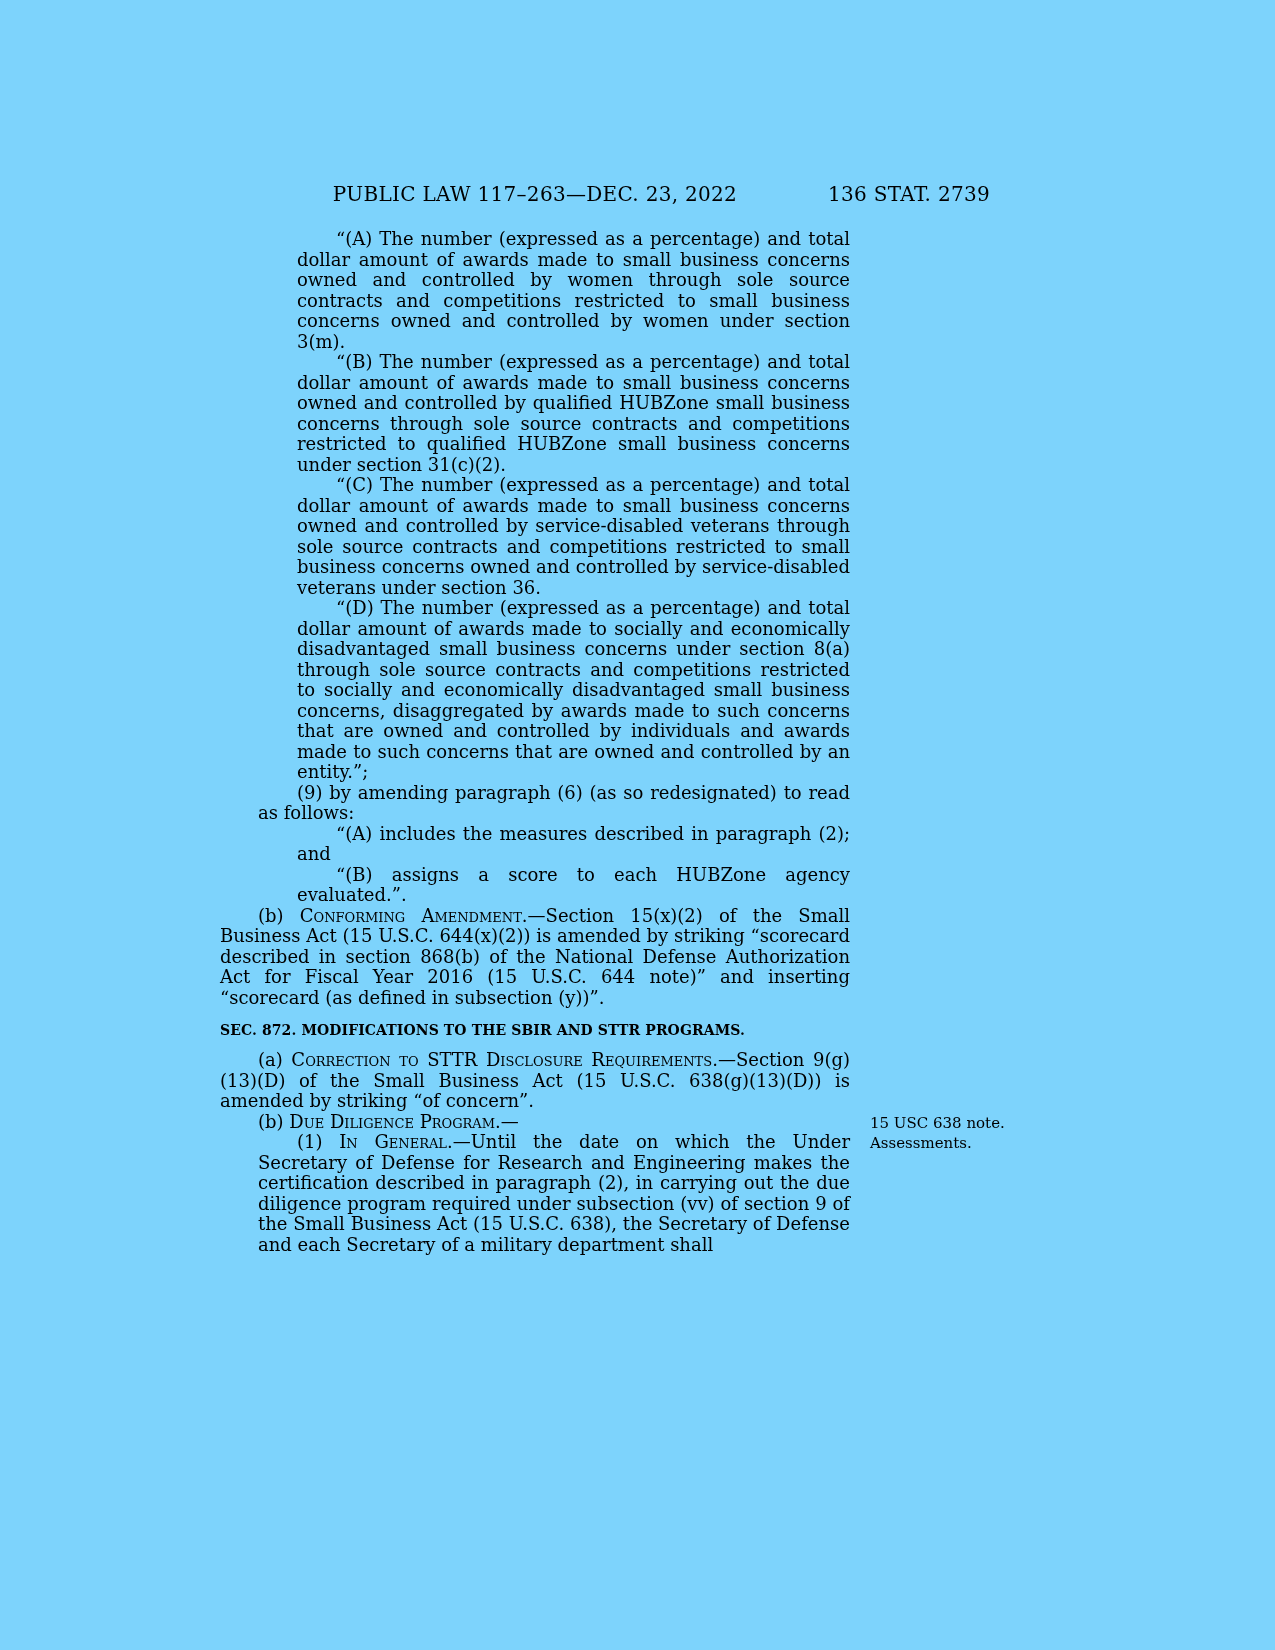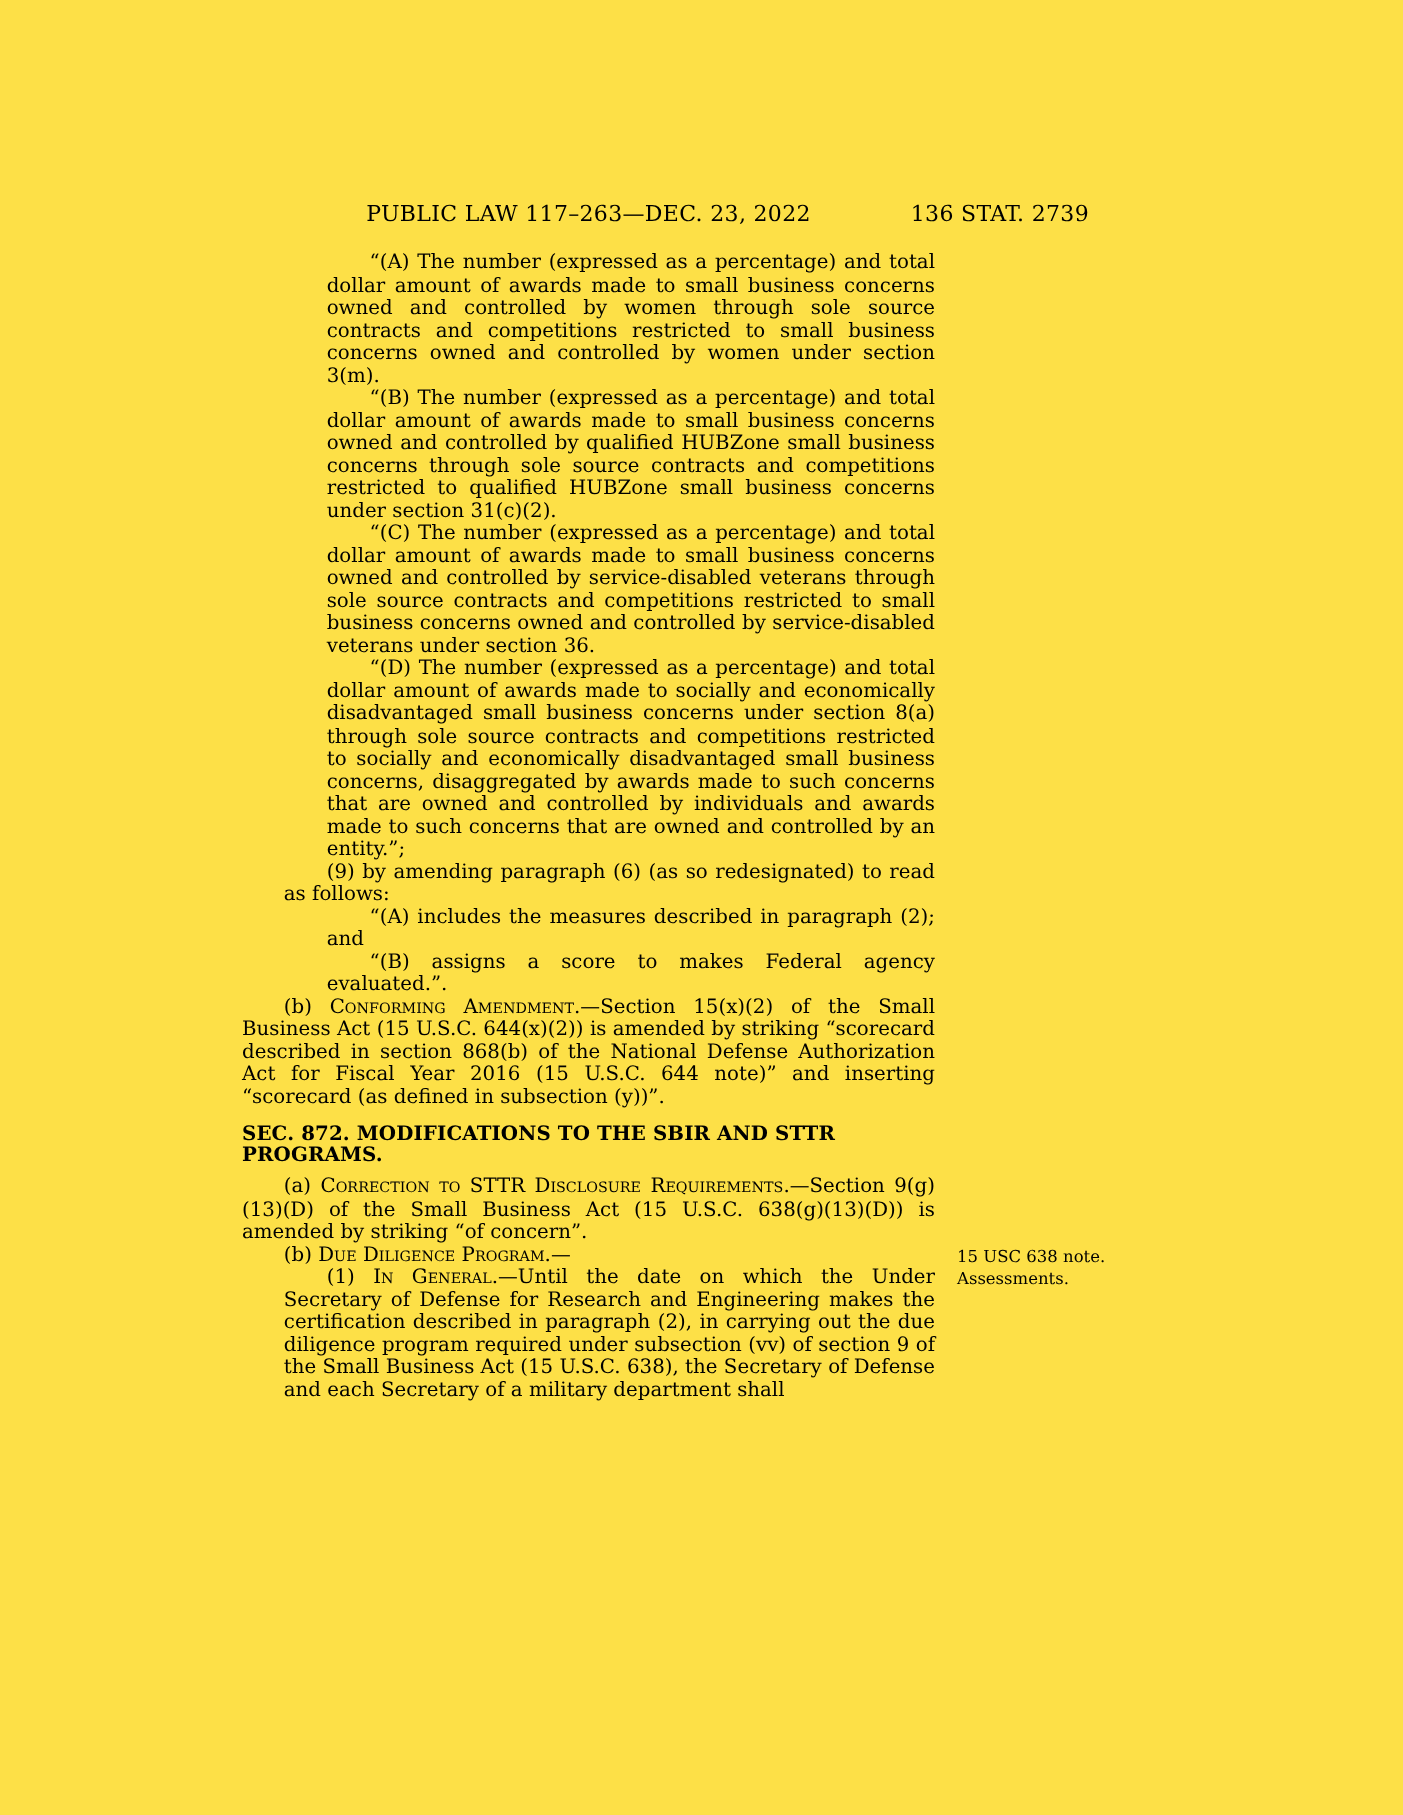--- a/index.html
+++ b/index.html
@@ -4,21 +4,21 @@
 <style>
   html, body {
     margin: 0;
     padding: 0;
     background: #ffffff;
   }
   .page {
     position: relative;
     width: 1275px;
     height: 1650px;
-    background: #fde047;
+    background: #7dd3fc;
     color: #000000;
     font-family: "DejaVu Serif", "Liberation Serif", serif;
     overflow: hidden;
   }
   .header {
     position: absolute;
     top: 182px;
     left: 220px;
     width: 770px;
     height: 26px;
@@ -54,21 +54,21 @@
   .para {
     margin: 0;
     position: relative;
   }
   .p-cont1 { margin-left: 38px; }
   .p-item2 { margin-left: 38px; text-indent: 39px; }
   .p-sub3  { margin-left: 77px; text-indent: 39px; }
   .p-item1 { margin-left: 0;    text-indent: 38px; }
   .p-heading {
     font-weight: bold;
-    font-size: 18px;
+    font-size: 14px;
     line-height: 19px;
     letter-spacing: 0.1px;
     margin: 13px 0 10px 0;
     text-align: left;
     text-indent: 0;
   }
   .sc { font-variant: small-caps; }
   .margin-note {
     position: absolute;
     left: 650px;
@@ -91,21 +91,21 @@
   </div>
 
   <div class="statute-body">
 
       <p class="para p-sub3"><span>“(A) The number (expressed as a percentage) and total dollar amount of awards made to small business concerns owned and controlled by women through sole source contracts and competitions restricted to small business concerns owned and controlled by women under section 3(m).</span></p>
       <p class="para p-sub3"><span>“(B) The number (expressed as a percentage) and total dollar amount of awards made to small business concerns owned and controlled by qualified HUBZone small business concerns through sole source contracts and competitions restricted to qualified HUBZone small business concerns under section 31(c)(2).</span></p>
       <p class="para p-sub3"><span>“(C) The number (expressed as a percentage) and total dollar amount of awards made to small business concerns owned and controlled by service-disabled veterans through sole source contracts and competitions restricted to small business concerns owned and controlled by service-disabled veterans under section 36.</span></p>
       <p class="para p-sub3"><span>“(D) The number (expressed as a percentage) and total dollar amount of awards made to socially and economically disadvantaged small business concerns under section 8(a) through sole source contracts and competitions restricted to socially and economically disadvantaged small business concerns, disaggregated by awards made to such concerns that are owned and controlled by individuals and awards made to such concerns that are owned and controlled by an entity.”;</span></p>
       <p class="para p-item2"><span>(9) by amending paragraph (6) (as so redesignated) to read as follows:</span></p>
       <p class="para p-sub3"><span>“(A) includes the measures described in paragraph (2); and</span></p>
-      <p class="para p-sub3"><span>“(B) assigns a score to makes Federal agency evaluated.”.</span></p>
+      <p class="para p-sub3"><span>“(B) assigns a score to each HUBZone agency evaluated.”.</span></p>
       <p class="para p-item1"><span>(b) </span><span class="sc">Conforming Amendment</span><span>.—Section 15(x)(2) of the Small Business Act (15 U.S.C. 644(x)(2)) is amended by striking “scorecard described in section 868(b) of the National Defense Authorization Act for Fiscal Year 2016 (15 U.S.C. 644 note)” and inserting “scorecard (as defined in subsection (y))”.</span></p>
       <p class="para p-heading"><span>SEC. 872. MODIFICATIONS TO THE SBIR AND STTR PROGRAMS.</span></p>
       <p class="para p-item1"><span>(a) </span><span class="sc">Correction to STTR Disclosure Requirements</span><span>.—Section 9(g)(13)(D) of the Small Business Act (15 U.S.C. 638(g)(13)(D)) is amended by striking “of concern”.</span></p>
       <p class="para p-item1"><span>(b) </span><span class="sc">Due Diligence Program</span><span>.—</span><span class="margin-note">
           <span class="margin-note-line">15 USC 638 note.</span>
           <span class="margin-note-line">Assessments.</span>
         </span></p>
       <p class="para p-item2"><span>(1) </span><span class="sc">In General</span><span>.—Until the date on which the Under Secretary of Defense for Research and Engineering makes the certification described in paragraph (2), in carrying out the due diligence program required under subsection (vv) of section 9 of the Small Business Act (15 U.S.C. 638), the Secretary of Defense and each Secretary of a military department shall</span></p>
     </div>
 </div>

